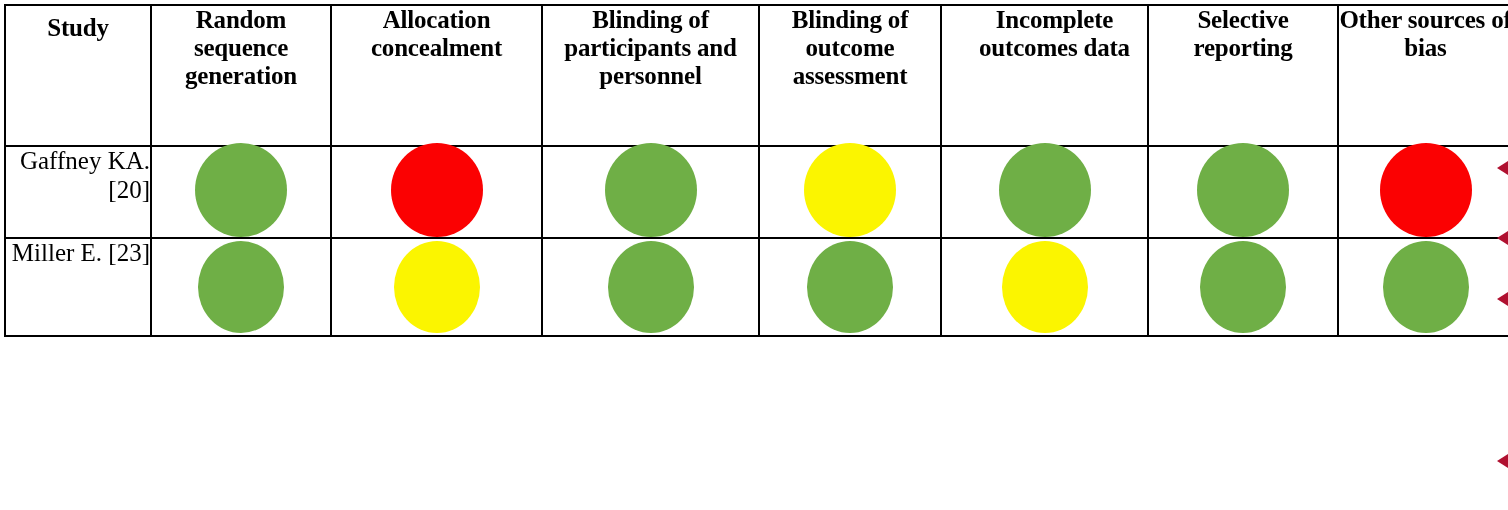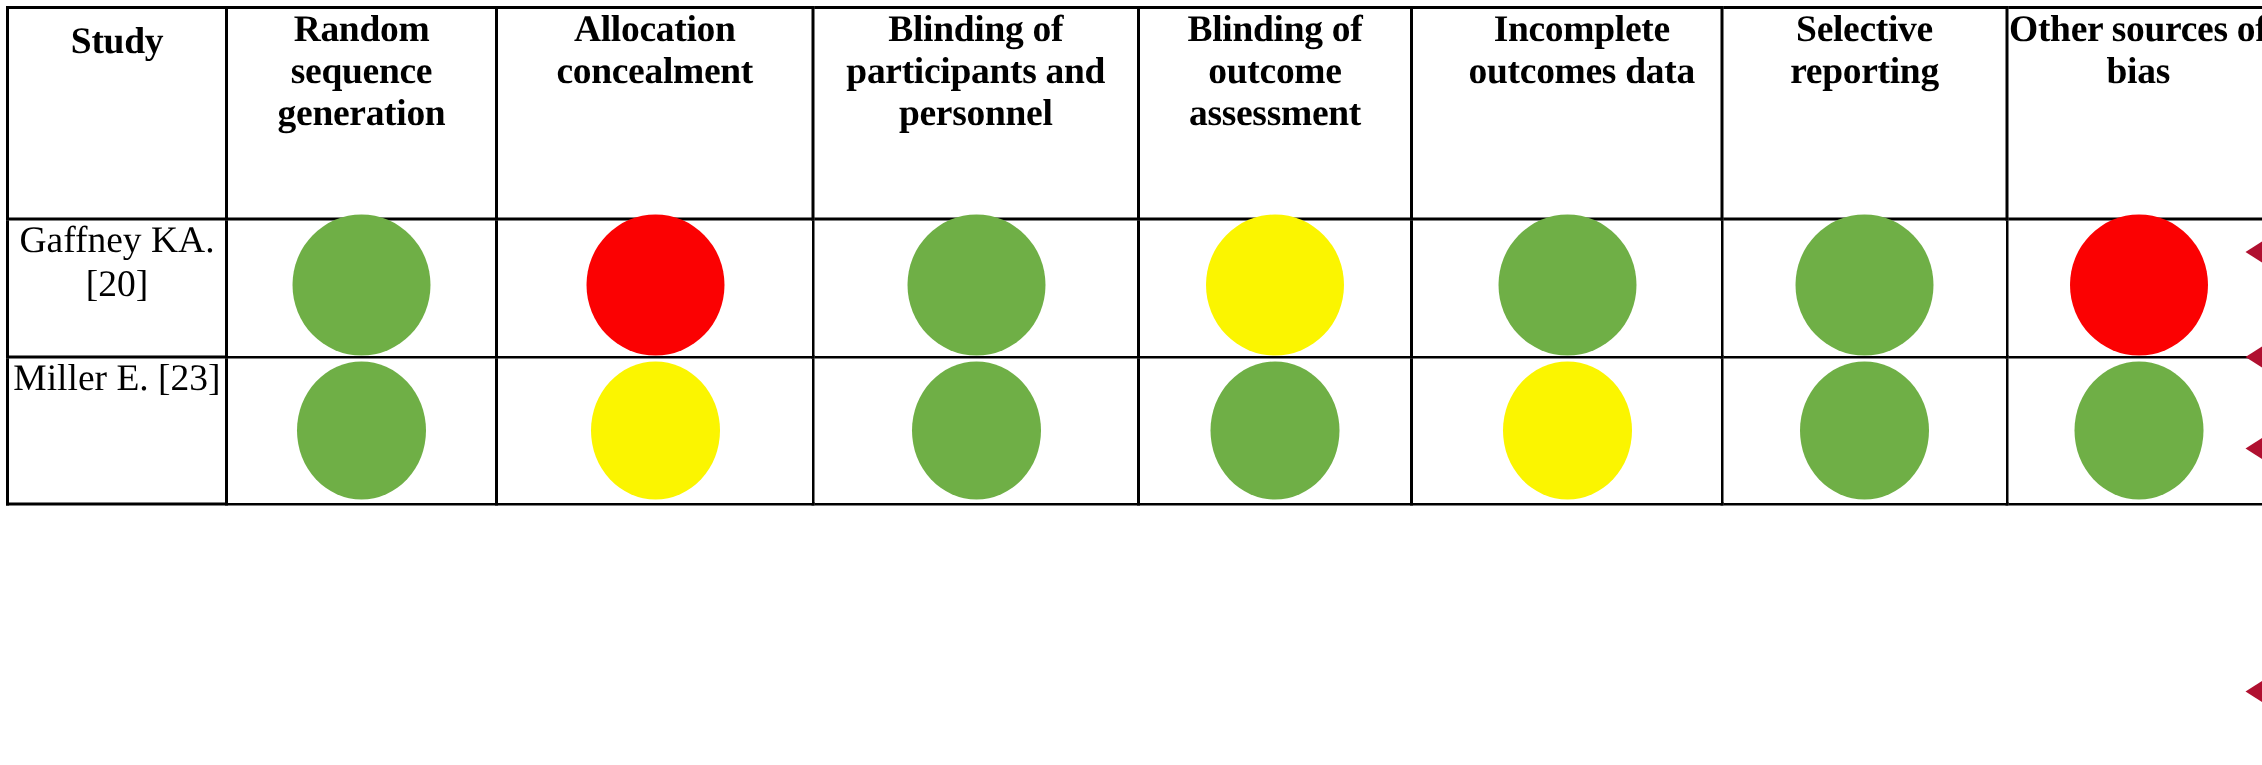--- a/index.html
+++ b/index.html
@@ -46,21 +46,21 @@
     height: 141px;
     color: #000000;
     letter-spacing: -0.2px;
   }
   thead th.study-head {
     padding-top: 8px;
   }
 
   
   td.study-cell {
-    text-align: center;
+    text-align: right;
     vertical-align: top;
     font-size: 25px;
     font-weight: normal;
     line-height: 1.14;
     padding: 3px 0 0 8px;
     color: #000000;
     white-space: pre-line;
   }
 
   

